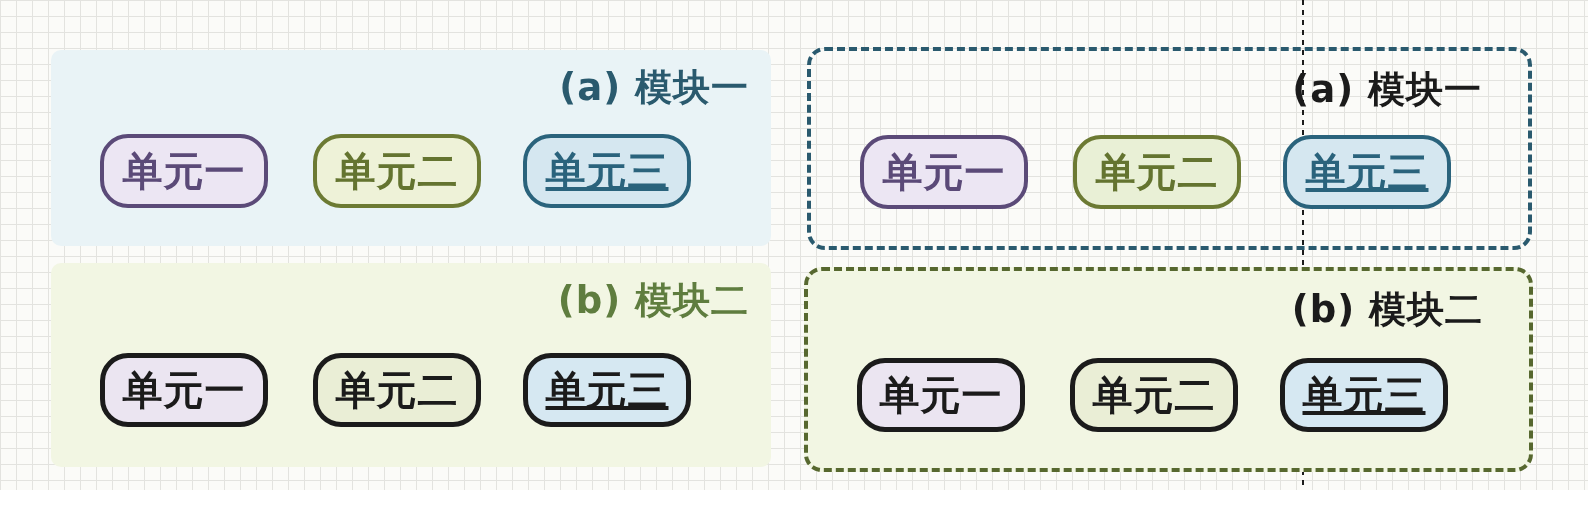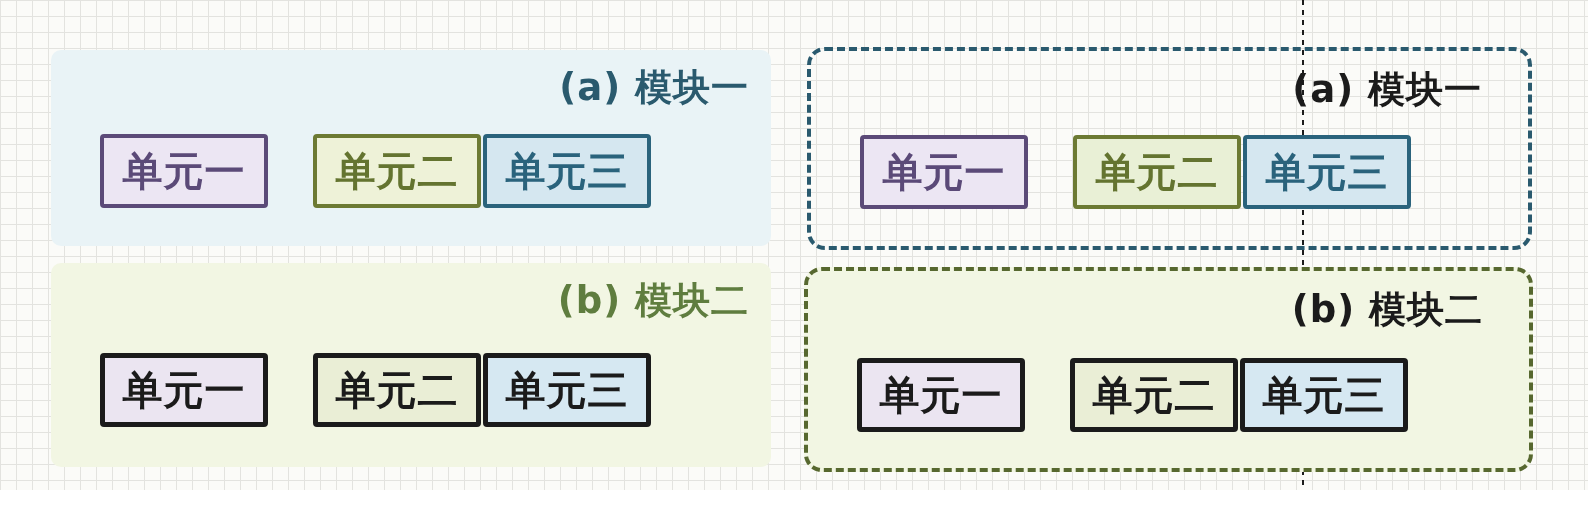--- a/index.html
+++ b/index.html
@@ -23,26 +23,26 @@
   .panel-b-left{left:51px;top:263px;width:720px;height:204px;}
   .panel-a-right{left:807px;top:47px;width:725px;height:203px;}
   .panel-b-right{left:804px;top:267px;width:729px;height:205px;}
   .panel-label{
     position:absolute;top:13px;right:22px;
     font-size:37px;font-weight:bold;letter-spacing:1px;white-space:nowrap;
   }
   .panel-dashed .panel-label{top:14px;right:46px;}
   .unit{
     position:absolute;width:168px;height:74px;box-sizing:border-box;
-    border:4px solid #000;border-radius:4px;
+    border:4px solid #000;border-radius:28px;
     display:flex;align-items:center;justify-content:center;
     font-size:40px;font-weight:bold;letter-spacing:1px;white-space:nowrap;
   }
   .unit.black-style{border-width:5px;}
-  .u1{left:49px;} .u2{left:262px;} .u3{left:432px;}
+  .u1{left:49px;} .u2{left:262px;} .u3{left:472px;text-decoration:underline;}
   .row-a .unit{top:84px;}
   .row-b .unit{top:90px;}
   .panel-a-right .unit{top:84px;}
   .panel-b-right .unit{top:87px;}
 </style>
 </head>
 <body>
 
 <div class="stage">
 

